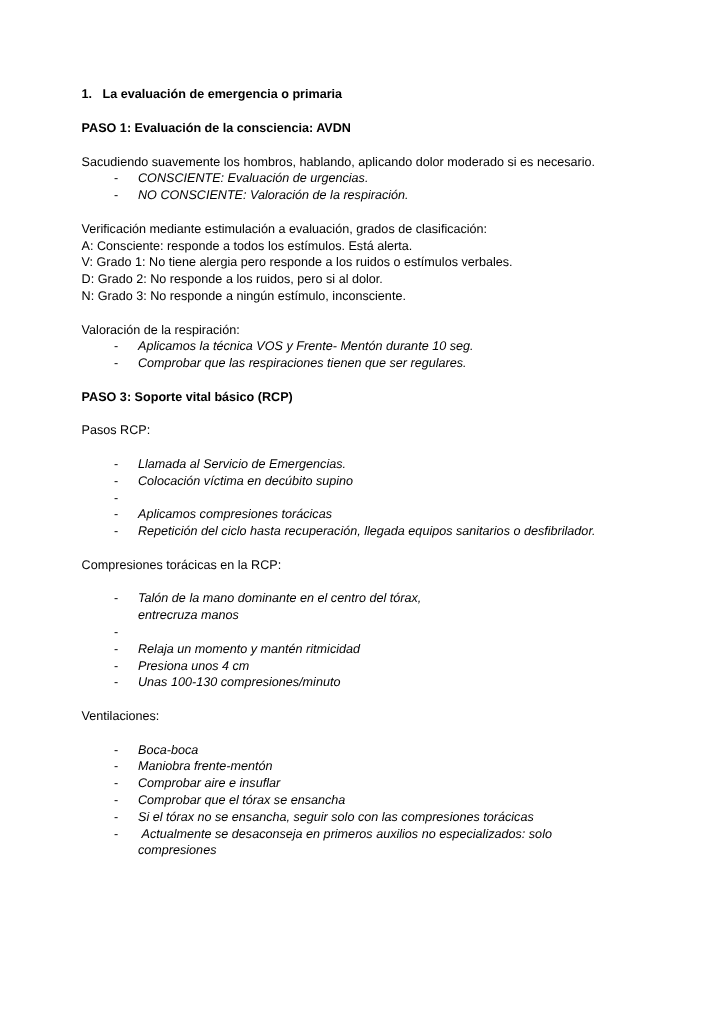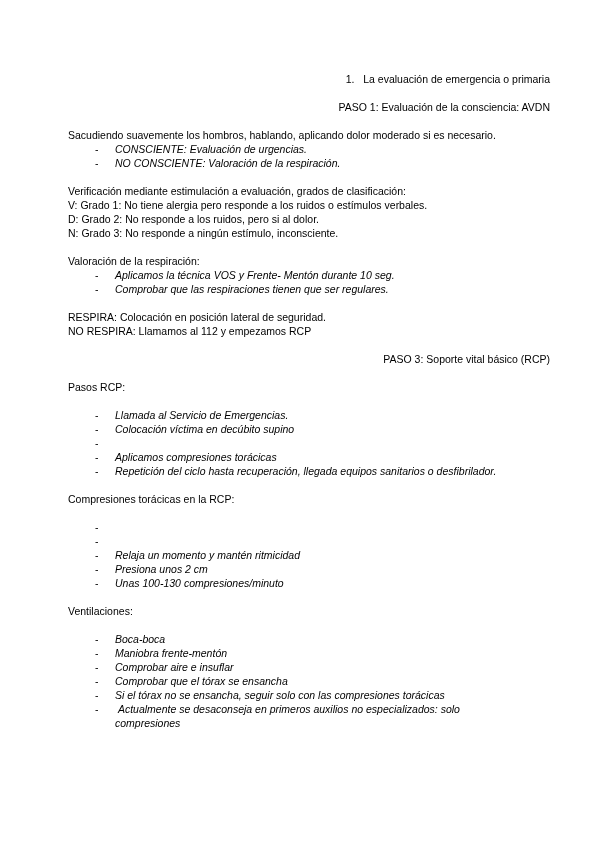--- a/index.html
+++ b/index.html
@@ -13,22 +13,22 @@
     height: 848px;
     box-sizing: border-box;
     background: #ffffff;
     color: #000000;
     font-family: "Liberation Sans", sans-serif;
     font-size: 10.5px;
     padding: 72px 50px 30px 68px;
     overflow: hidden;
   }
   .h {
-    font-weight: normal;
-    text-align: right;
+    font-weight: bold;
+    text-align: left;
     line-height: 14px;
     white-space: pre;
   }
   .line {
     line-height: 14px;
     white-space: pre;
   }
   .mb { margin-bottom: 14px; }
   .list { }
   .li {
@@ -63,43 +63,40 @@
       <span class="txt">CONSCIENTE: Evaluación de urgencias.</span>
     </div>
     <div class="li">
       <span class="dash">-</span>
       <span class="txt">NO CONSCIENTE: Valoración de la respiración.</span>
     </div>
   </div>
 
   <div class="mb">
     <div class="line">Verificación mediante estimulación a evaluación, grados de clasificación:</div>
+    <div class="line">A: Consciente: responde a todos los estímulos. Está alerta.</div>
     <div class="line">V: Grado 1: No tiene alergia pero responde a los ruidos o estímulos verbales.</div>
     <div class="line">D: Grado 2: No responde a los ruidos, pero si al dolor.</div>
     <div class="line">N: Grado 3: No responde a ningún estímulo, inconsciente.</div>
   </div>
 
 
   <div class="line">Valoración de la respiración:</div>
 
   <div class="list mb">
     <div class="li">
       <span class="dash">-</span>
       <span class="txt">Aplicamos la técnica VOS y Frente- Mentón durante 10 seg.</span>
     </div>
     <div class="li">
       <span class="dash">-</span>
       <span class="txt">Comprobar que las respiraciones tienen que ser regulares.</span>
     </div>
   </div>
 
-  <div class="mb">
-    <div class="line">RESPIRA: Colocación en posición lateral de seguridad.</div>
-    <div class="line">NO RESPIRA: Llamamos al 112 y empezamos RCP</div>
-  </div>
 
   <div class="h mb">PASO 3: Soporte vital básico (RCP)</div>
 
   <div class="line mb">Pasos RCP:</div>
 
   <div class="list mb">
     <div class="li">
       <span class="dash">-</span>
       <span class="txt">Llamada al Servicio de Emergencias.</span>
     </div>
@@ -118,31 +115,33 @@
       <span class="dash">-</span>
       <span class="txt">Repetición del ciclo hasta recuperación, llegada equipos sanitarios o desfibrilador.</span>
     </div>
   </div>
 
   <div class="line mb">Compresiones torácicas en la RCP:</div>
 
   <div class="list mb">
     <div class="li">
       <span class="dash">-</span>
+      <span class="txt">Talón de la mano dominante en el centro del tórax,
+entrecruza manos</span>
     </div>
     <div class="li">
       <span class="dash">-</span>
     </div>
     <div class="li">
       <span class="dash">-</span>
       <span class="txt">Relaja un momento y mantén ritmicidad</span>
     </div>
     <div class="li">
       <span class="dash">-</span>
-      <span class="txt">Presiona unos 2 cm</span>
+      <span class="txt">Presiona unos 4 cm</span>
     </div>
     <div class="li">
       <span class="dash">-</span>
       <span class="txt">Unas 100-130 compresiones/minuto</span>
     </div>
   </div>
 
   <div class="line mb">Ventilaciones:</div>
 
   <div class="list">

